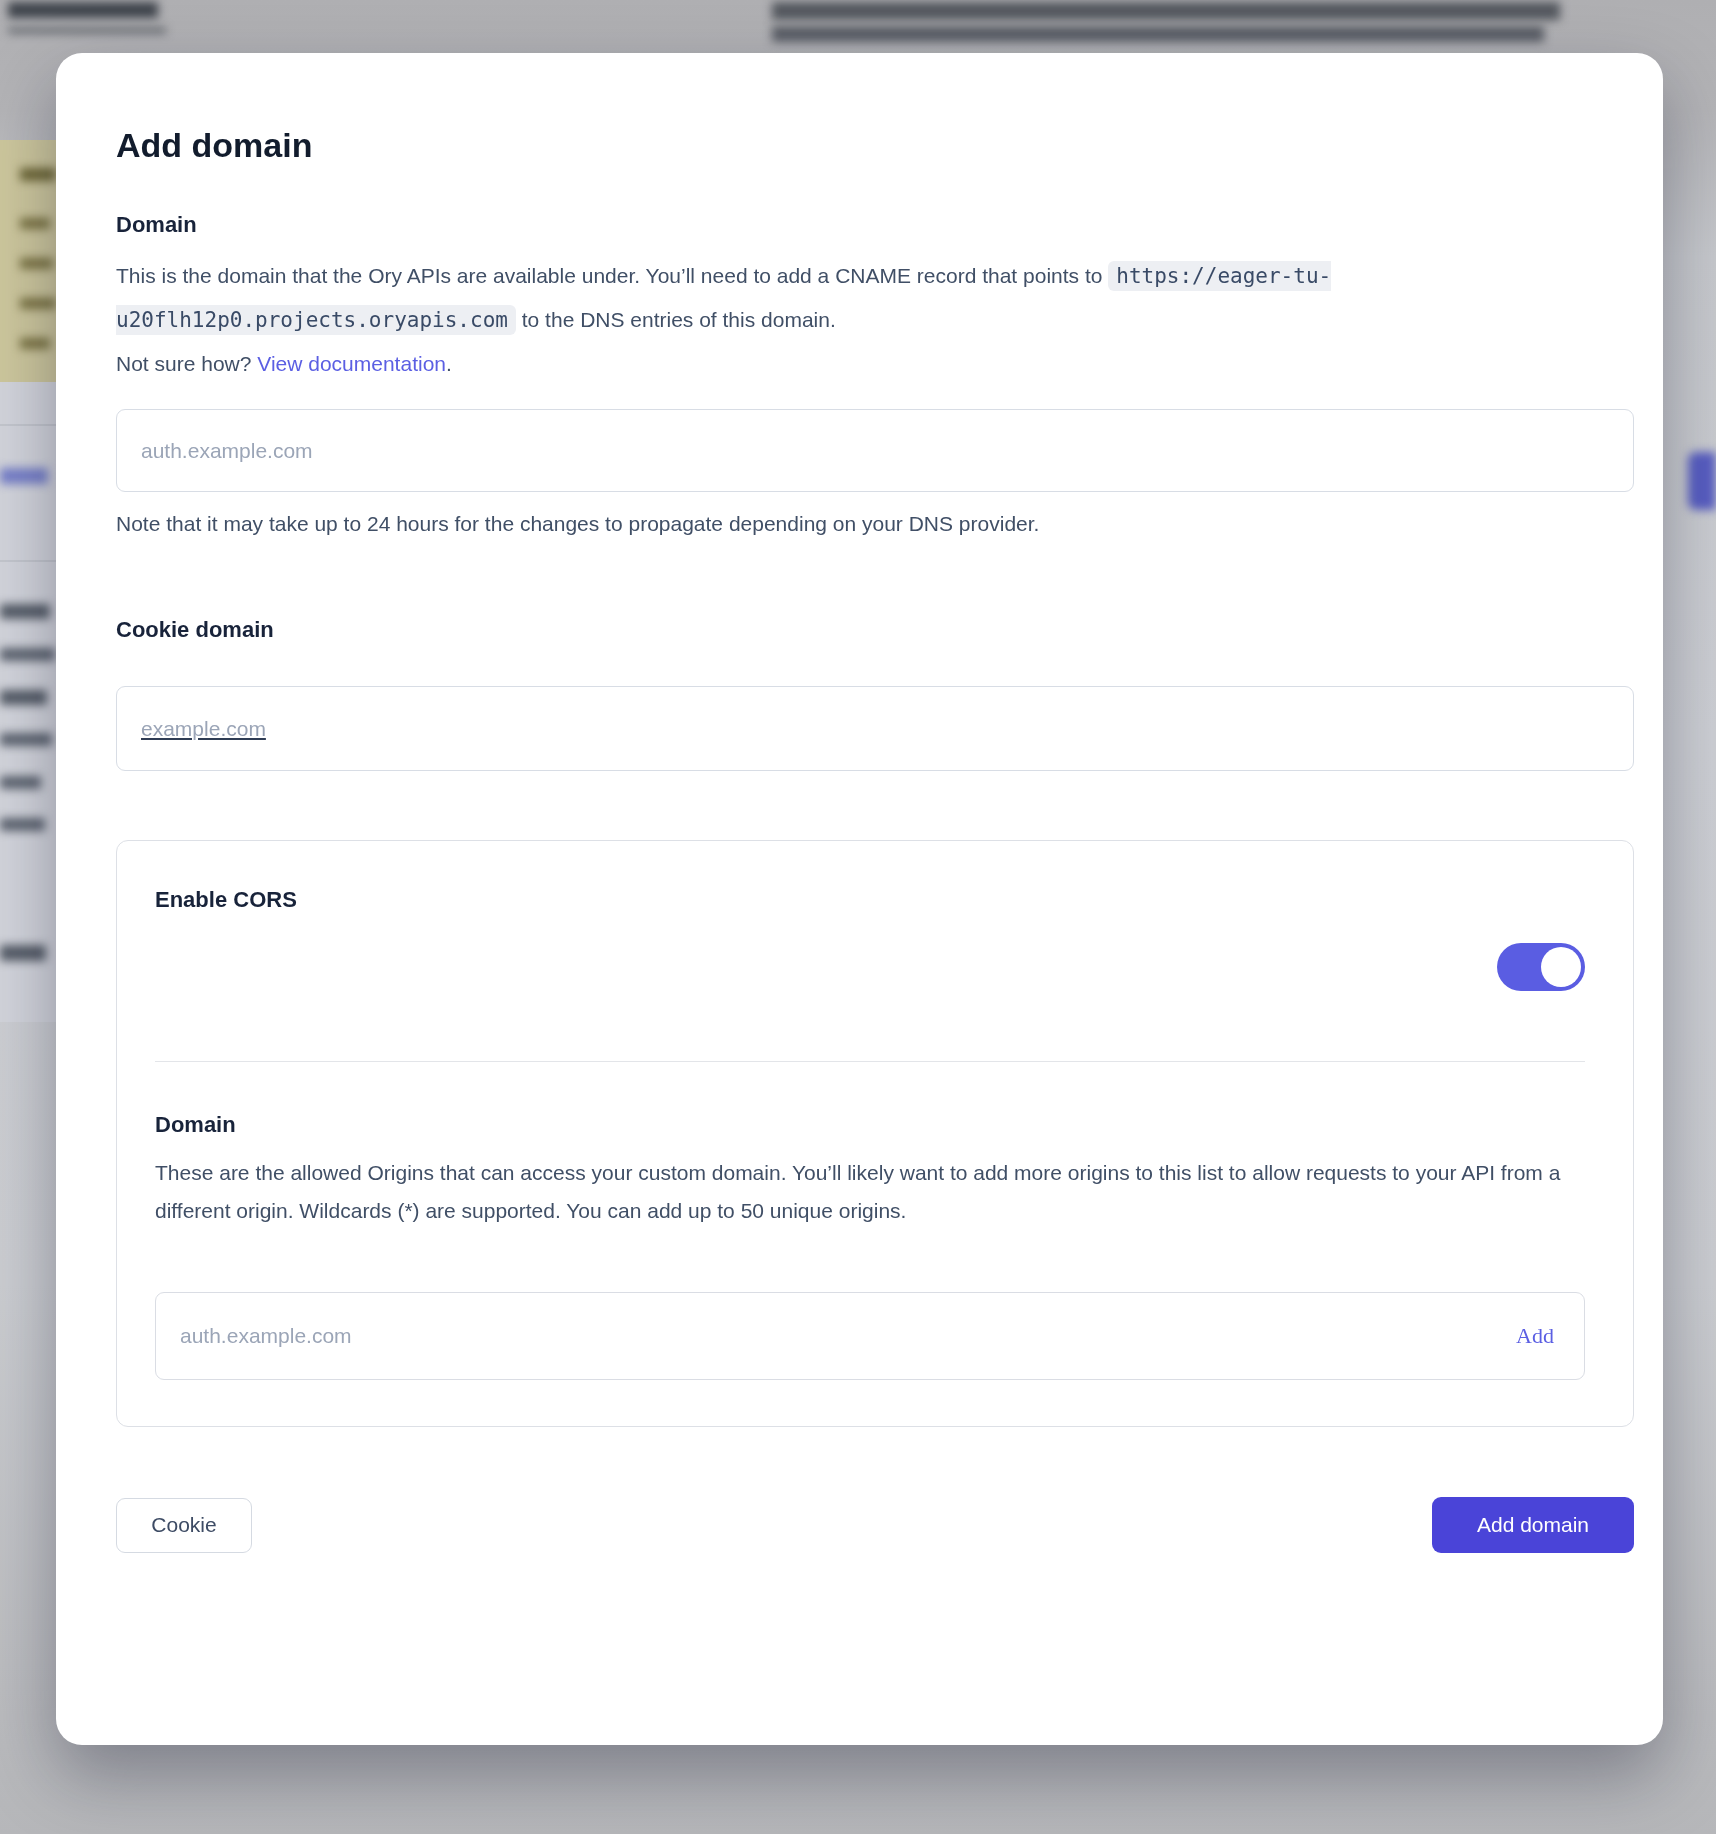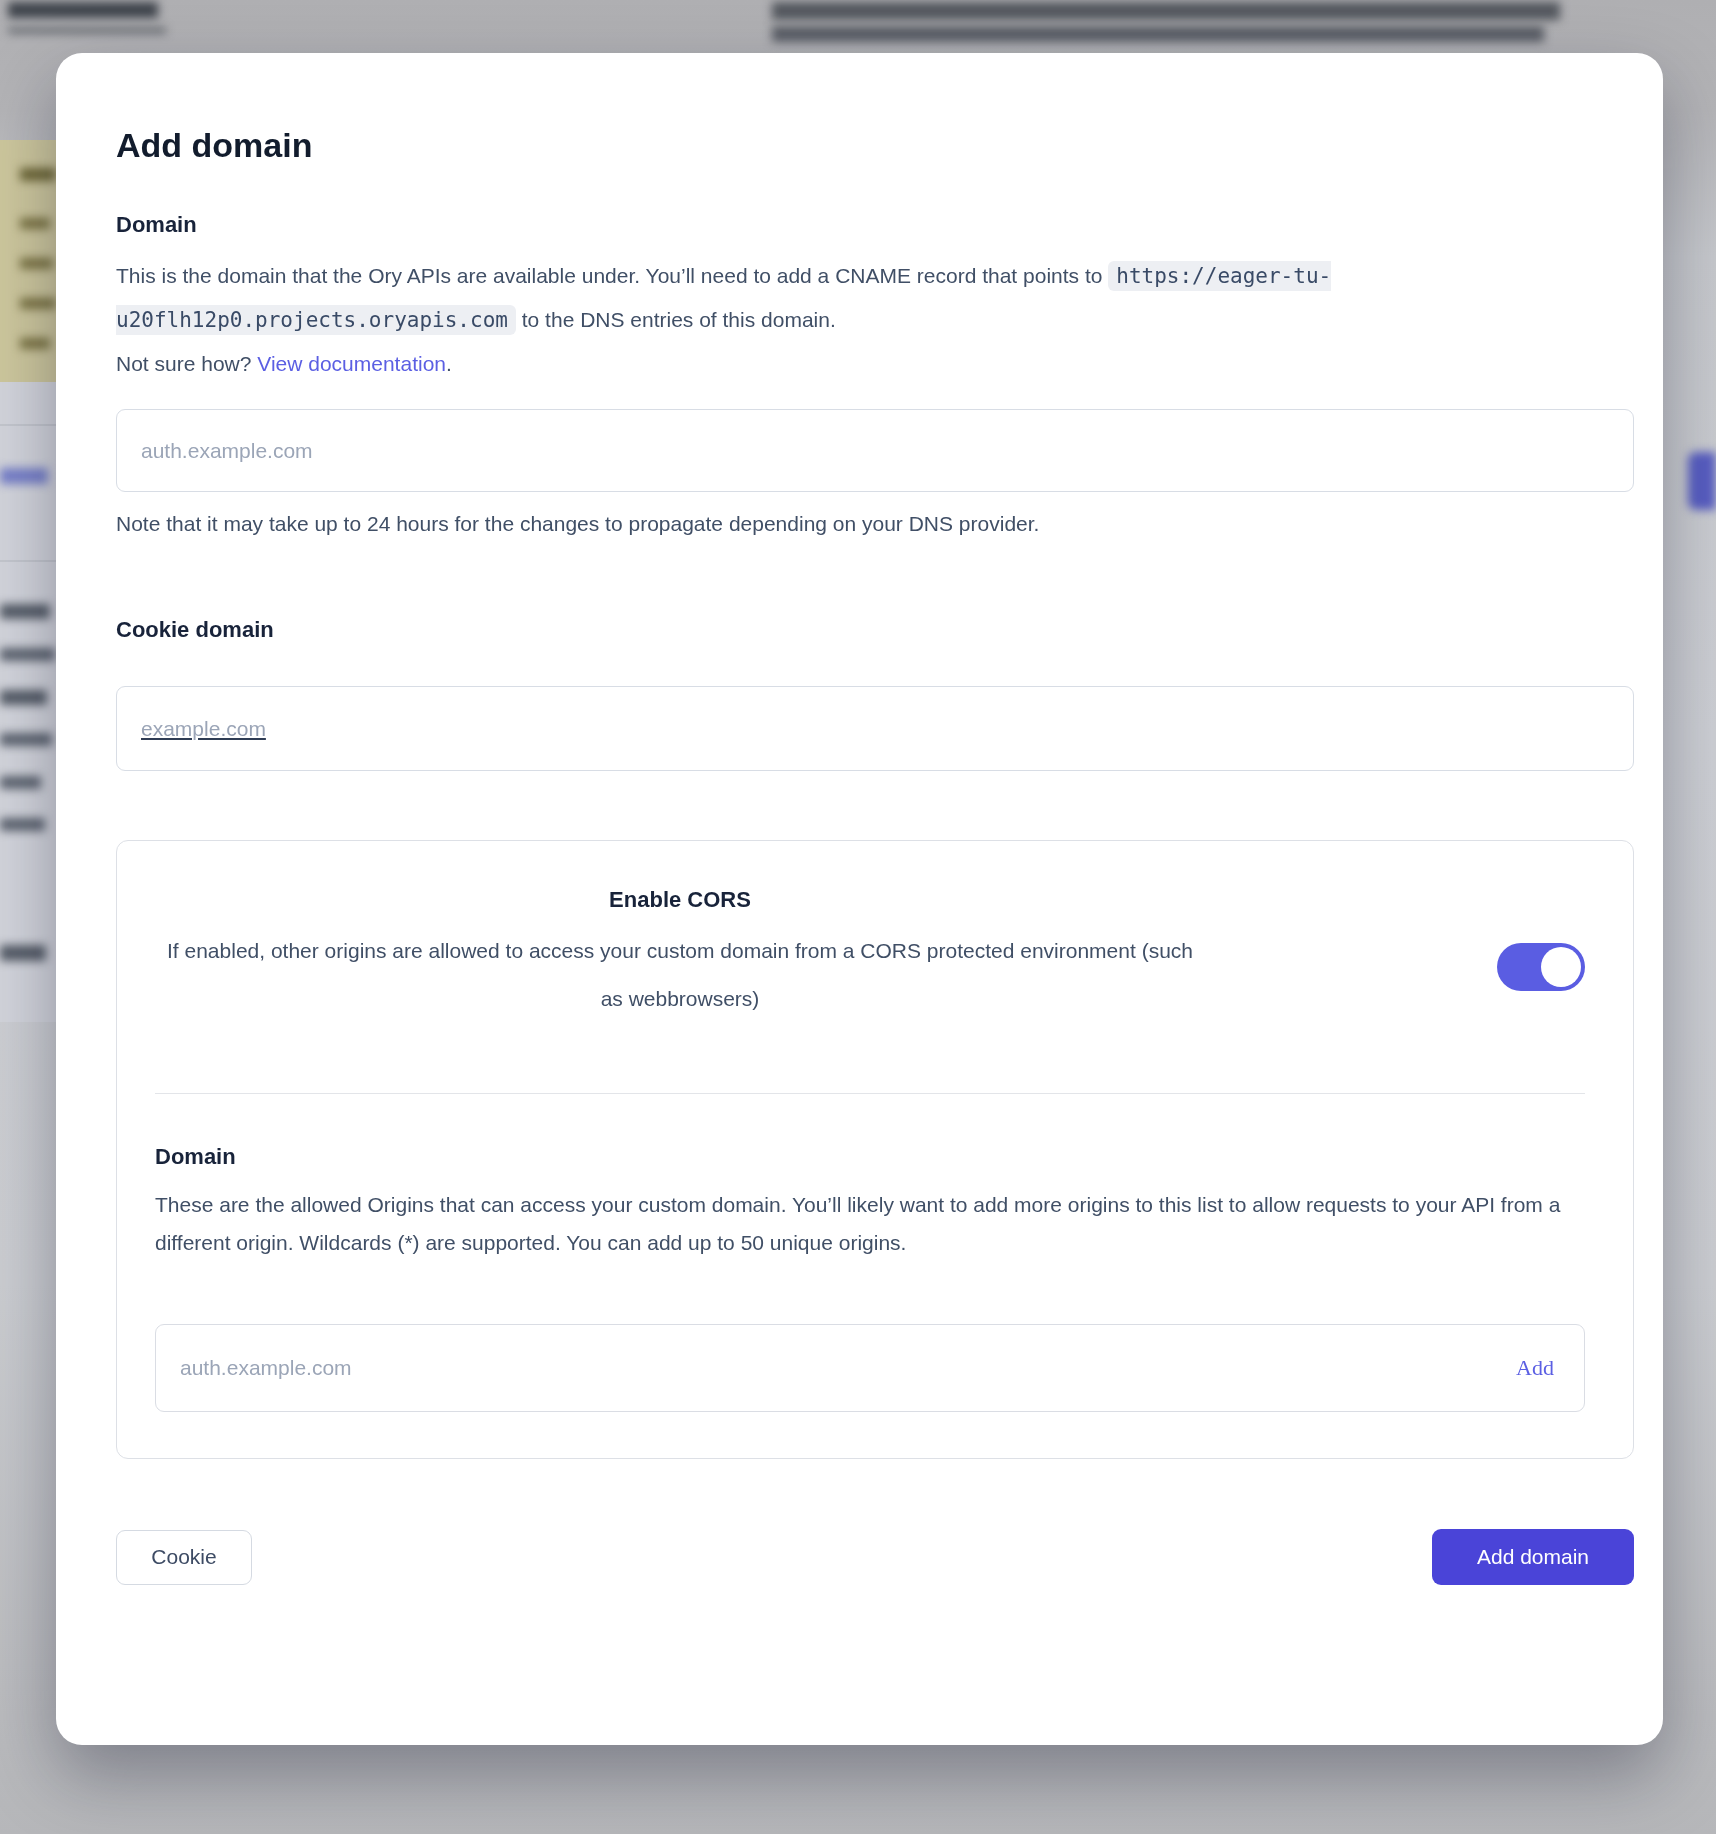--- a/index.html
+++ b/index.html
@@ -69,21 +69,21 @@
   .helper { margin-top:15px; line-height:34px; color:#404f66; }
 
   .sec-cookie { margin-top:74px; }
   .sec-cookie input.text-field { margin-top:41px; height:85px;text-decoration:underline; }
 
   
   .cors-card {
     margin-top:69px; border:1px solid #dde0e6; border-radius:12px;
     padding:44px 48px 46px 38px;
   }
-  .cors-row { display:flex; align-items:flex-start; justify-content:space-between;text-align:center; }
+  .cors-row { display:flex; align-items:flex-start; justify-content:space-between; }
   .cors-text { max-width:1050px; }
   .cors-desc { margin-top:12px; line-height:48px; color:#404f66; }
   .toggle {
     position:relative; flex:0 0 auto; margin-top:58px;
     width:88px; height:48px; border-radius:24px; background:#5a5de2; cursor:pointer;
   }
   .toggle .knob {
     position:absolute; top:4px; right:4px; width:40px; height:40px;
     border-radius:50%; background:#ffffff;
   }
@@ -157,21 +157,20 @@
 
   <section class="sec-cookie">
     <div class="field-label">Cookie domain</div>
     <input class="text-field" type="text" placeholder="example.com" style="">
   </section>
 
   <section class="cors-card">
     <div class="cors-row">
       <div class="cors-text">
         <div class="field-label">Enable CORS</div>
-        <p class="cors-desc">If enabled, other origins are allowed to access your custom domain from a CORS protected environment (such as webbrowsers)</p>
       </div>
       <div class="toggle" role="switch" aria-checked="true">
         <div class="knob"></div>
       </div>
     </div>
 
     <hr class="card-divider">
 
     <div class="field-label origins-label">Domain</div>
     <p class="origins-desc">These are the allowed Origins that can access your custom domain. You’ll likely want to add more origins to this list to allow requests to your API from a different origin. Wildcards (*) are supported. You can add up to 50 unique origins.</p>

